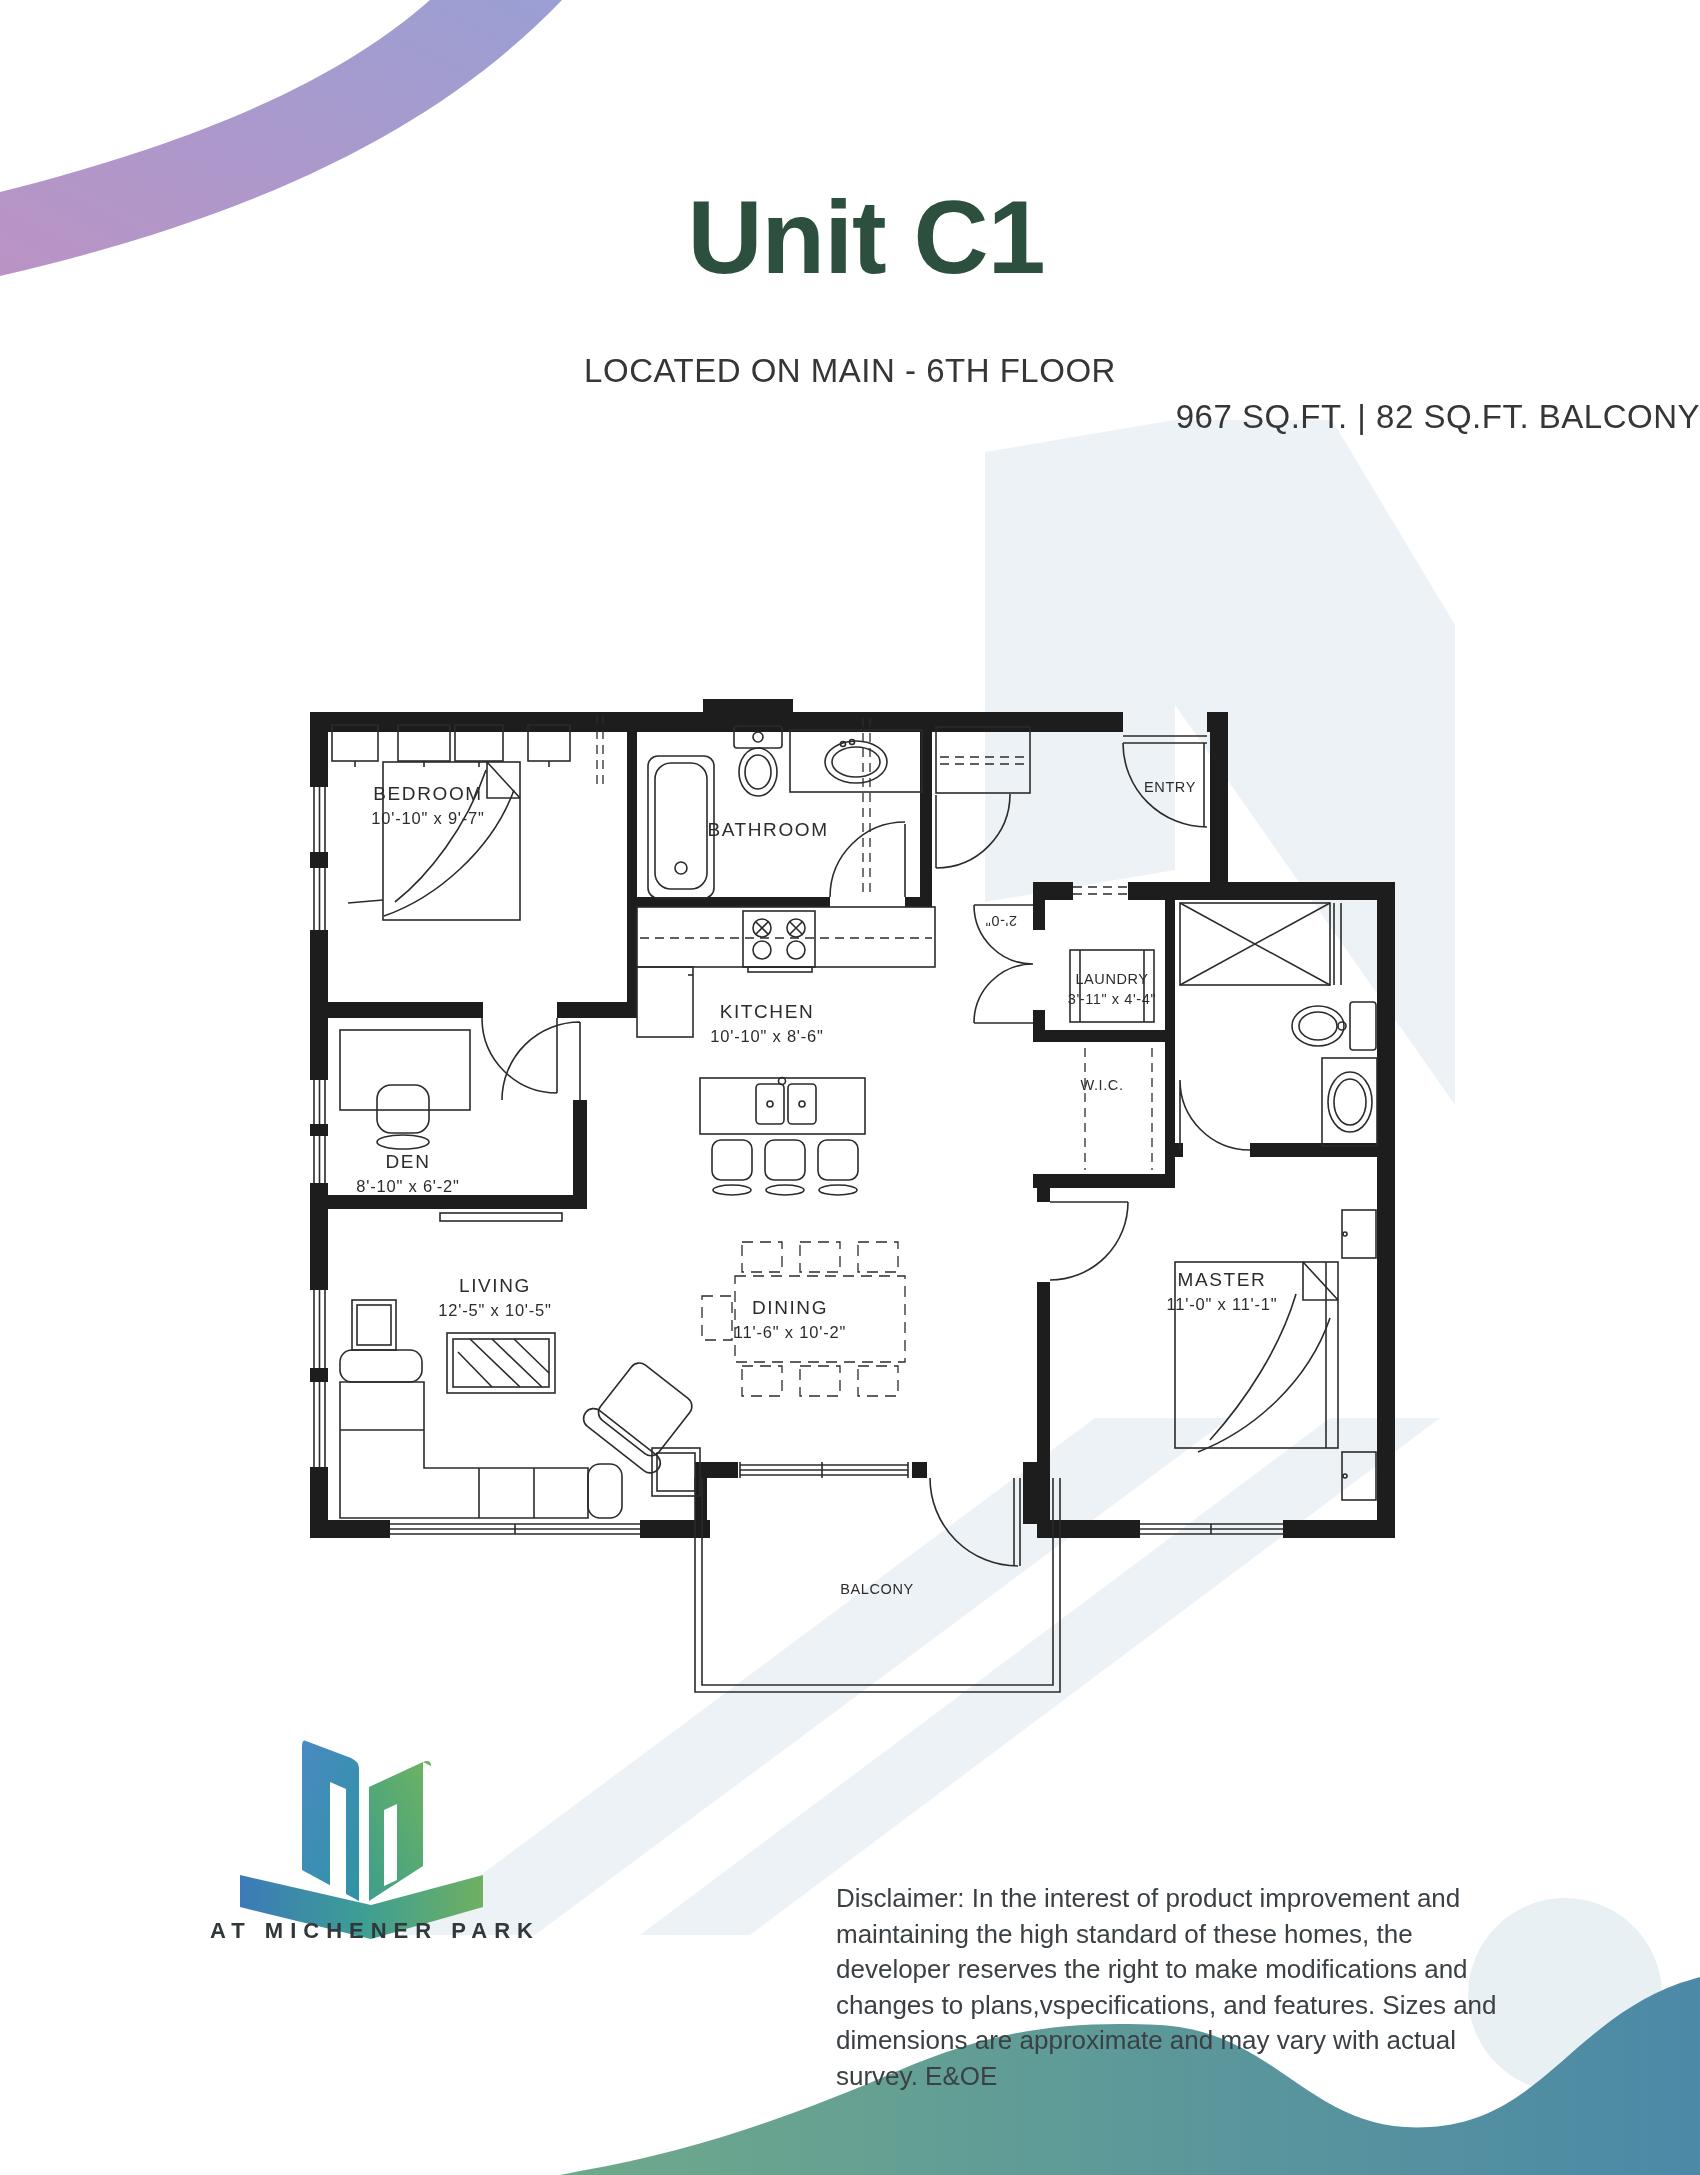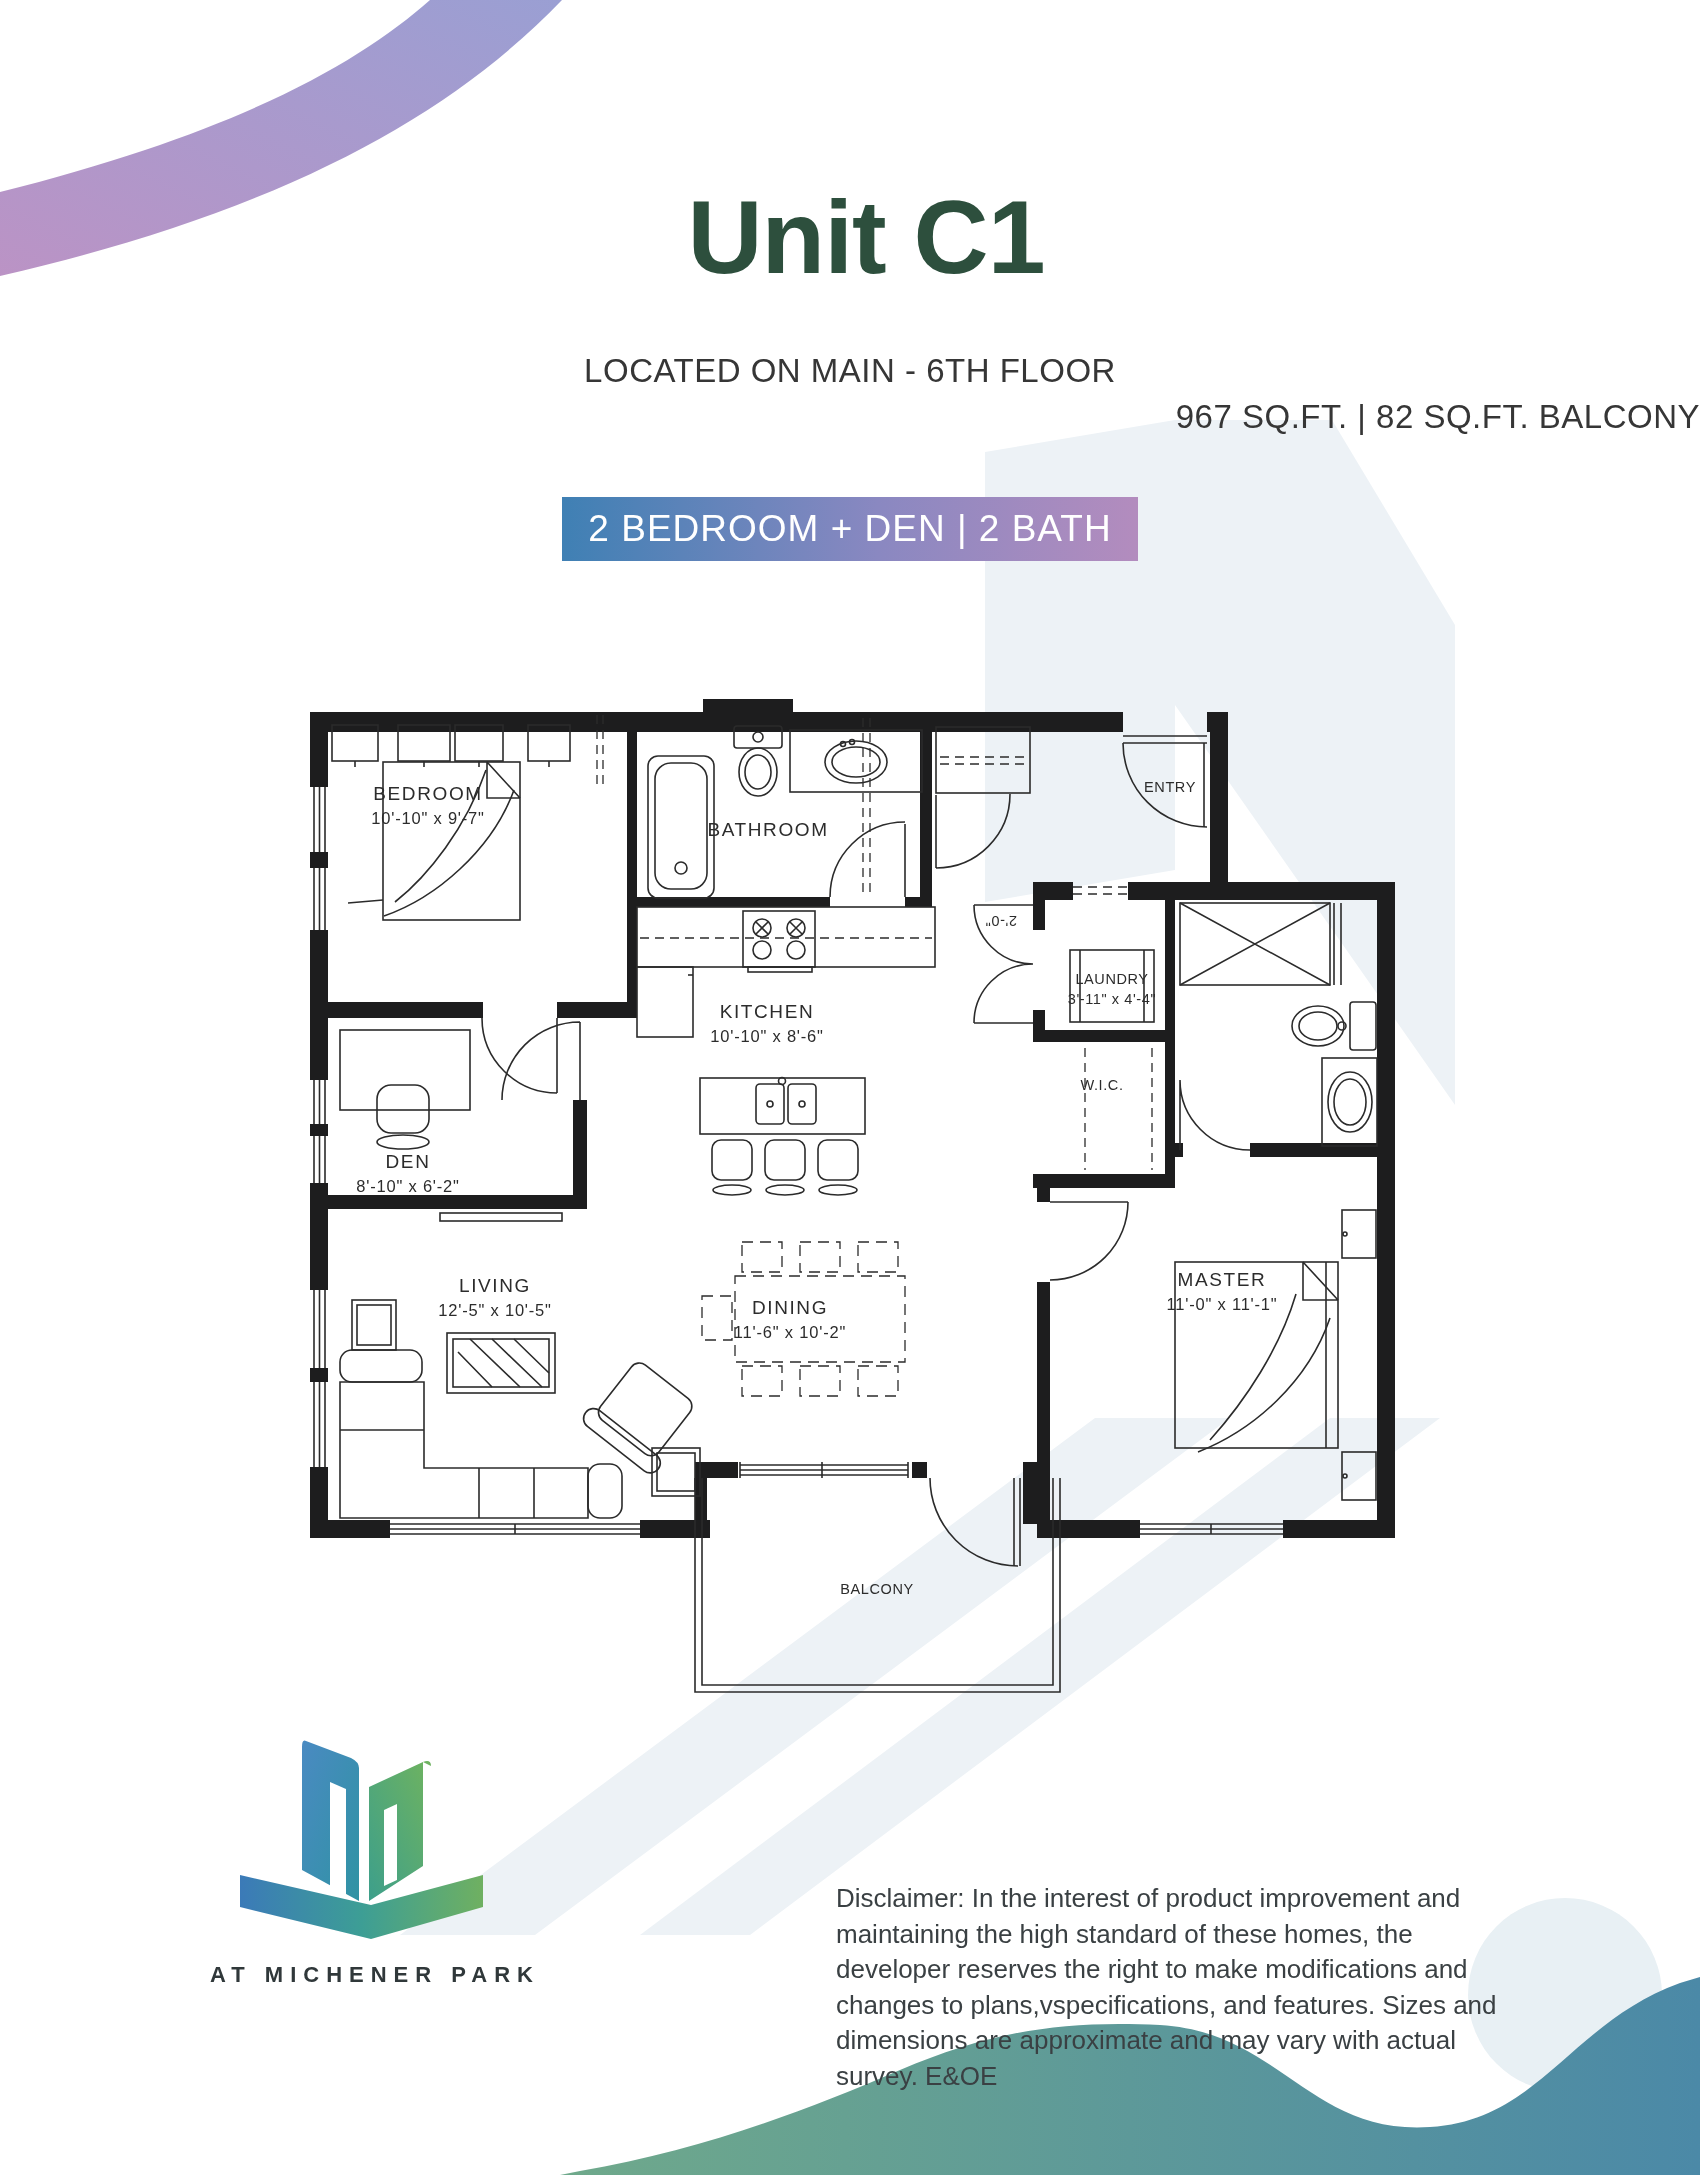--- a/index.html
+++ b/index.html
@@ -29,21 +29,21 @@
   svg text{font-family:"Liberation Sans", sans-serif;}
   .plan-label{font-size:19px;font-weight:400;letter-spacing:1.6px;fill:#2c2c2c;}
   .plan-dims{font-size:16.5px;font-weight:400;letter-spacing:.8px;fill:#2c2c2c;}
   .plan-small{font-size:14.5px;letter-spacing:.6px;fill:#2c2c2c;}
   
   .brand-name{
     top:1962px;left:60px;width:630px;text-align:center;
     font-size:58px;font-weight:800;color:#343a3b;
   }
   .brand-tagline{
-    top:1962px;left:60px;width:630px;text-align:center;
+    top:1918px;left:60px;width:630px;text-align:center;
     font-size:22px;font-weight:700;color:#30383a;letter-spacing:7px;
   }
   .disclaimer{
     top:1842px;left:836px;width:676px;
     font-size:26px;line-height:35.5px;color:#3a4043;margin-top:39px;
   }
 </style>
 </head>
 <body>
 
@@ -76,21 +76,20 @@
                C 990 2032 1060 2020 1160 2025
                C 1280 2032 1310 2135 1430 2127
                C 1540 2120 1570 2023 1680 1983
                L 1700 1977 L 1700 2175 Z"></path>
     </g>
   </svg>
 
   <div class="abs unit-title">Unit C1</div>
   <div class="abs sub-line sub-1">LOCATED ON MAIN - 6TH FLOOR</div>
   <div class="abs sub-line sub-2">967 SQ.FT. | 82 SQ.FT. BALCONY</div>
-  <div class="abs badge">2 BEDROOM + DEN | 2 BATH</div>
 
   <svg class="abs" style="left:0;top:0;" width="1700" height="2175" viewBox="0 0 1700 2175">
 
     <g fill="#1d1d1e" stroke="none">
       <rect x="310" y="712" width="813" height="20"></rect>
       <rect x="1207" y="712" width="21" height="20"></rect>
       <rect x="703" y="699" width="90" height="13"></rect>
       <rect x="1210" y="732" width="18" height="168"></rect>
       <rect x="1033" y="882" width="40" height="18"></rect>
       <rect x="1128" y="882" width="267" height="18"></rect>

